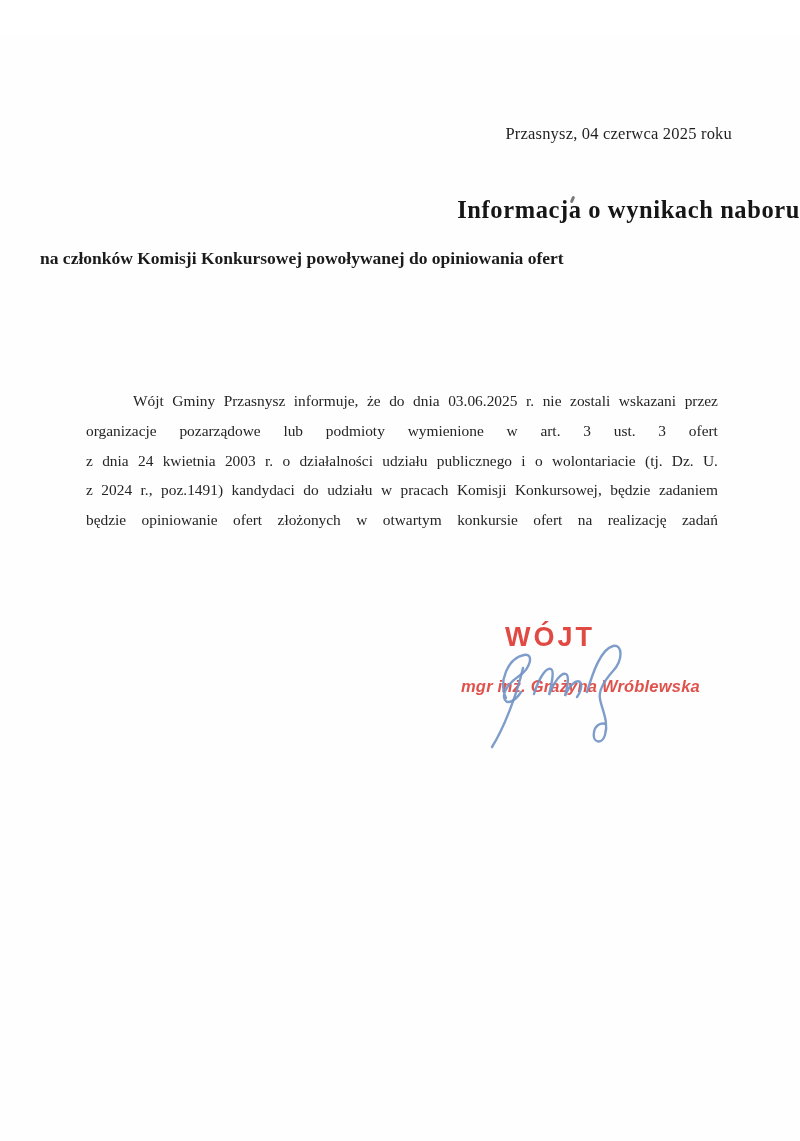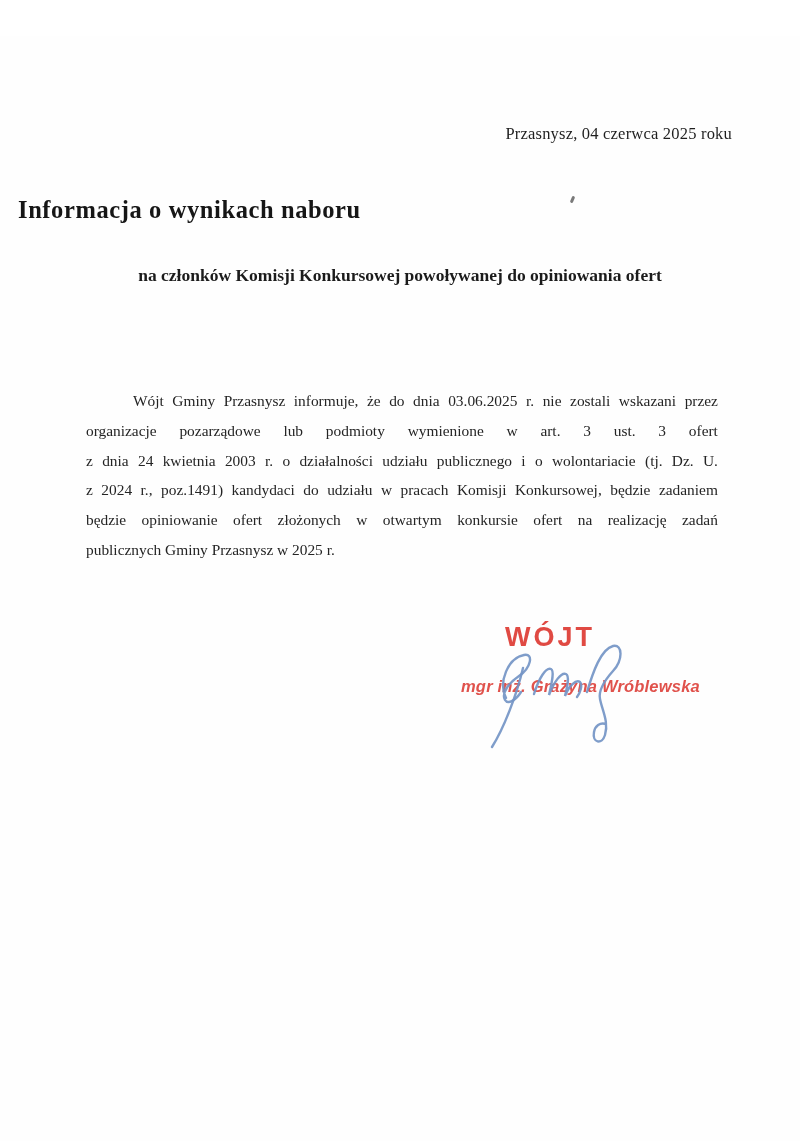--- a/index.html
+++ b/index.html
@@ -24,44 +24,44 @@
     font-size: 16.5px;
     color: #1f1f1f;
     letter-spacing: 0.2px;
   }
   .title {
     position: absolute;
     top: 160px;
     left: 0;
     width: 100%;
     margin: 0;
-    text-align: left;
+    text-align: right;
     font-size: 24.5px;
     font-weight: bold;
     color: #161616;
     letter-spacing: 0.6px;
     padding-left: 18px;
     box-sizing: border-box;
   }
   .scan-artifact {
     position: absolute;
     left: 571px;
     top: 160px;
     width: 3px;
     height: 7px;
     background: #7a7a7a;
     border-radius: 2px;
     transform: rotate(24deg);
   }
   .subtitle {
     position: absolute;
-    top: 222px;
+    top: 205px;
     left: 40px;
     right: 40px;
-    text-align: center;
+    text-align: left;
     font-size: 17.5px;
     font-weight: bold;
     color: #1b1b1b;
     line-height: 34.5px;
   }
   .body-text {
     position: absolute;
     top: 350px;
     left: 86px;
     width: 632px;
@@ -210,21 +210,20 @@
         <span>ofert</span>
         <span>złożonych</span>
         <span>w</span>
         <span>otwartym</span>
         <span>konkursie</span>
         <span>ofert</span>
         <span>na</span>
         <span>realizację</span>
         <span>zadań</span>
       </div>
-    <div class="lastline">publicznych Gminy Przasnysz w 2025 r.</div>
   </div>
 
   <div class="signature-block">
     <div class="stamp-title">WÓJT</div>
 
     <div class="signer-name">mgr inż. Grażyna Wróblewska</div>
 
     <svg class="signature-svg" width="200" height="120" viewBox="0 0 200 120" aria-hidden="true">
       <path d="M 36,64 C 28,48 38,24 54,21 C 64,19 61,34 49,42 C 39,49 31,59 35,66 C 38,71 46,66 51,58"></path>
       <path d="M 53,34 C 47,60 34,94 22,113"></path>

